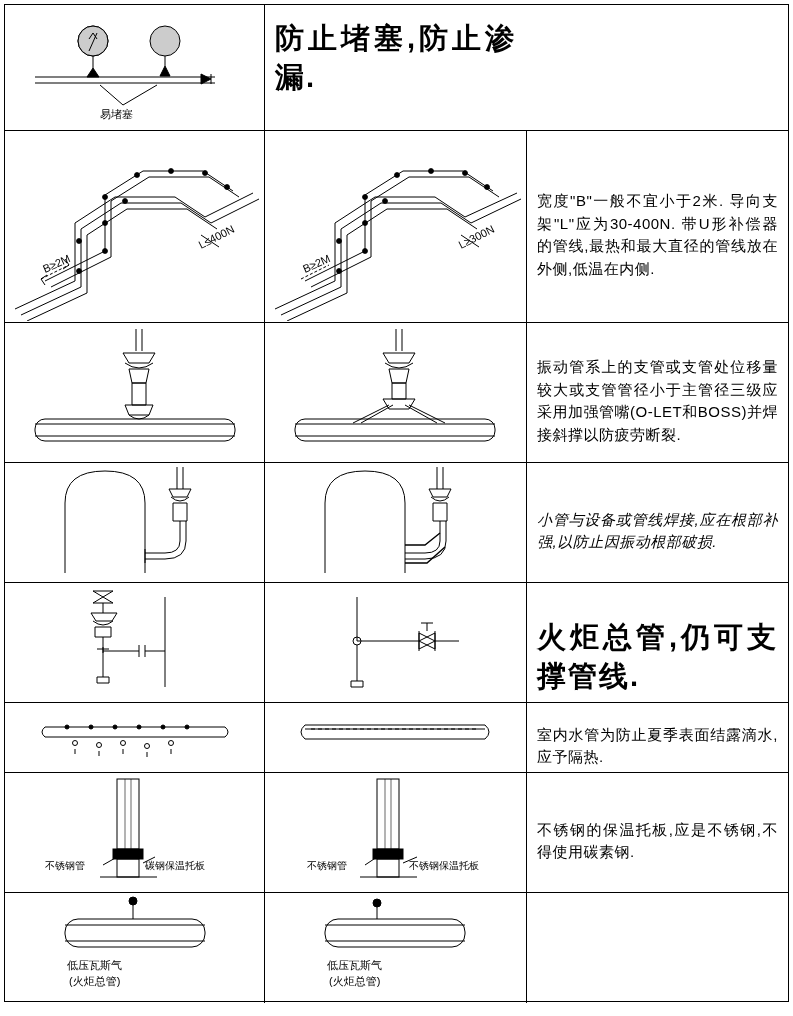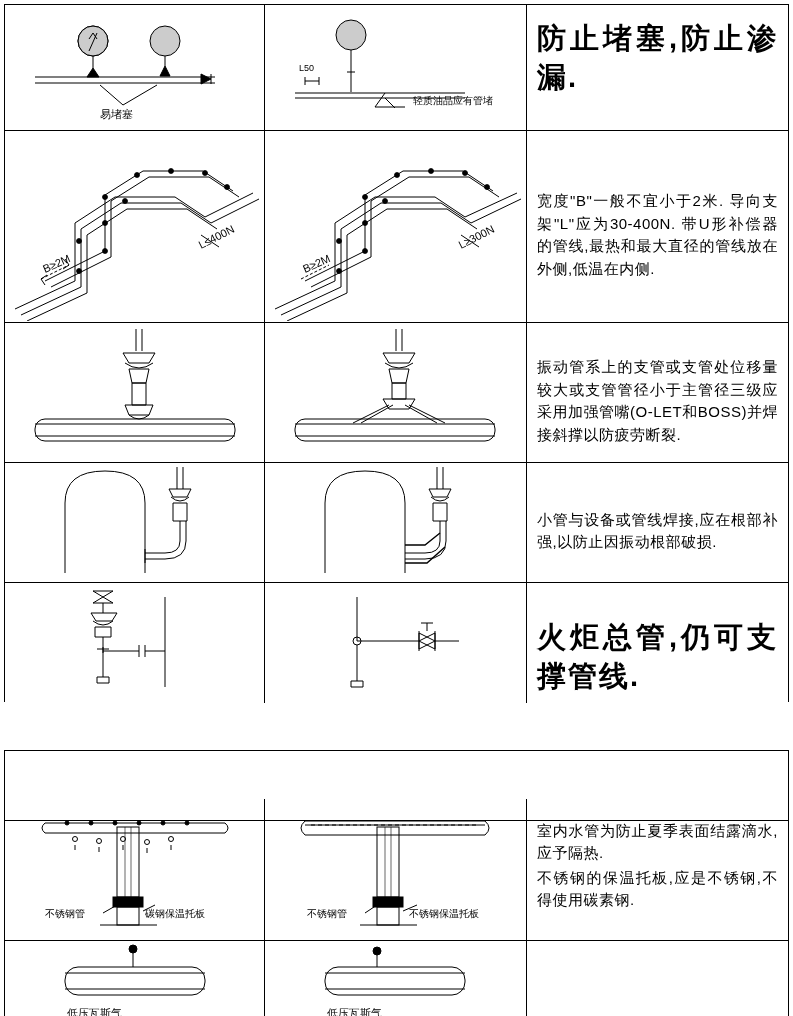--- a/index.html
+++ b/index.html
@@ -13,23 +13,23 @@
   .cell.right{width:261px;}
   .note{padding:8px 10px 6px 10px;font-size:15px;line-height:1.5;letter-spacing:0.5px;text-align:justify;}
   .note.big{font-size:29px;font-weight:bold;letter-spacing:2px;line-height:1.35;padding-top:14px;}
   .note.center-v{display:flex;align-items:center;justify-content:flex-start;height:100%;}
   .note span{display:block;}
   svg{display:block;}
   
   .r1{height:126px;}
   .r2{height:192px;}
   .r3{height:140px;}
-  .r4{height:120px;}
+  .r4{height:120px;font-style:italic;}
   .r5{height:120px;}
-  .r6{height:70px;margin-top:48px;}
+  .r6{height:70px;}
   .r7{height:120px;}
   .r8{height:110px;}
 </style>
 </head>
 <body>
 
 <div class="sheet">
 
   <div class="row r1">
     <div class="cell left r1">
@@ -44,38 +44,20 @@
           <path d="M30 78 L210 78" stroke-width="1.2"></path>
           <path d="M88 63 l-6 9 l12 0 z" fill="#000"></path>
           <path d="M160 61 l-5 10 l10 0 z" fill="#000"></path>
           <path d="M84 46 l8 -18"></path>
           <path d="M88 28 l-4 6 M88 28 l4 6"></path>
           <path d="M196 69 l10 5 l-10 5 z" fill="#000"></path>
           <path d="M206 69 l0 10"></path>
           <path d="M118 100 L95 80"></path>
           <path d="M118 100 L152 80"></path>
           <text x="95" y="113" font-size="11" fill="#000" stroke="none" font-family="'Liberation Sans',sans-serif">易堵塞</text>
-        </g>
-      </svg>
-    </div>
-    <div class="cell mid r1">
-      <svg width="260" height="124" viewBox="0 0 260 124">
-        <g stroke="#000" fill="none" stroke-width="1">
-          <circle cx="86" cy="30" r="15" fill="#bbb" fill-opacity="0.75"></circle>
-          <path d="M86 45 l0 22"></path>
-          <path d="M82 67 l8 0"></path>
-          <path d="M86 67 l0 20"></path>
-          <path d="M30 88 L200 88" stroke-width="1.2"></path>
-          <path d="M30 93 L200 93" stroke-width="1.2"></path>
-          <path d="M40 76 L54 76"></path>
-          <path d="M40 72 l0 8 M54 72 l0 8"></path>
-          <text x="34" y="66" font-size="9" fill="#000" stroke="none" font-family="'Liberation Sans',sans-serif">L50</text>
-          <path d="M120 88 l-10 14 M120 93 l10 10"></path>
-          <path d="M110 102 l30 0"></path>
-          <text x="148" y="99" font-size="10" fill="#000" stroke="none" font-family="'Liberation Sans',sans-serif">轻质油品应有管堵</text>
         </g>
       </svg>
     </div>
     <div class="cell right r1">
       <div class="note big">防止堵塞,防止渗漏.</div>
     </div>
   </div>
 
   <div class="row r2">
     <div class="cell left r2">

